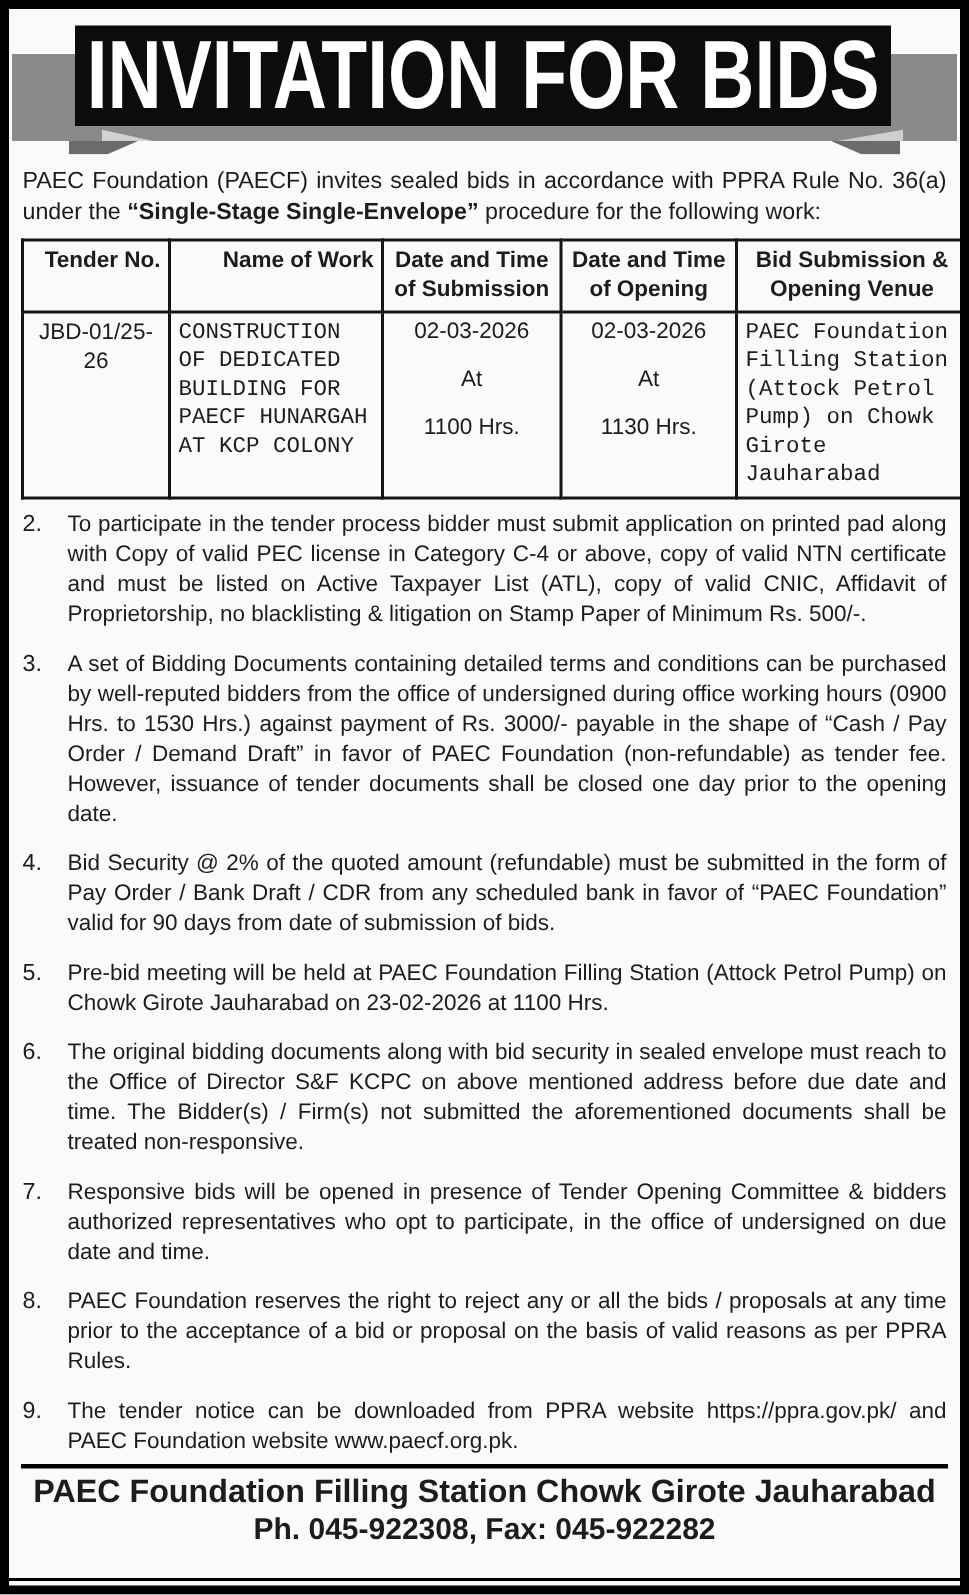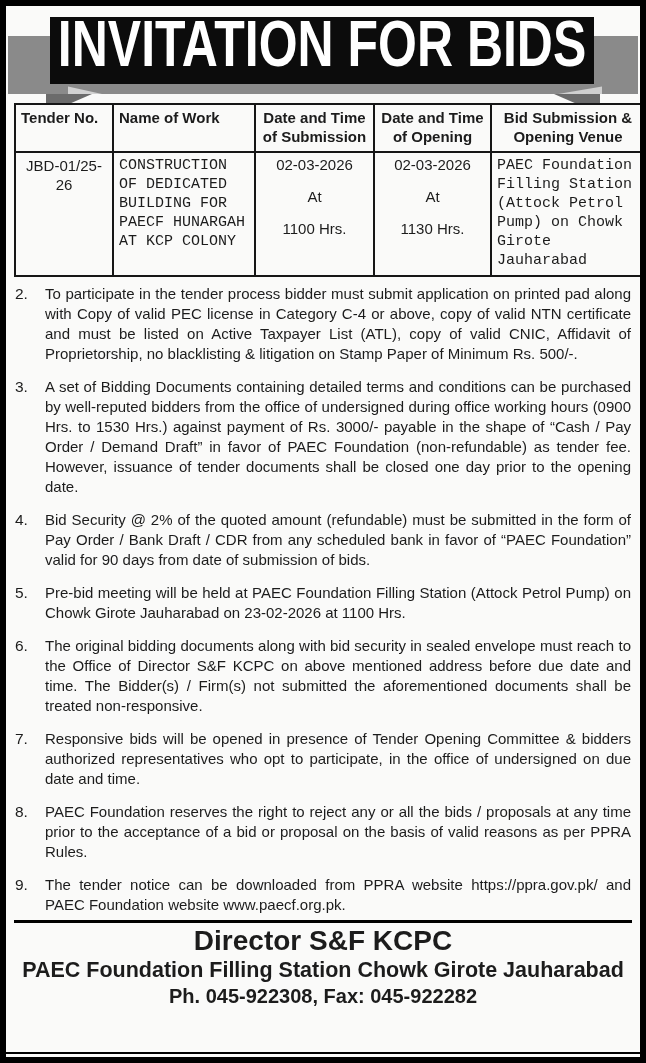--- a/index.html
+++ b/index.html
@@ -34,21 +34,21 @@
     left: 62px; top: 78px; width: 34px; height: 10px; background: #d2d2d2;
     clip-path: polygon(0 25%, 100% 100%, 0 100%);
   }
   .fold-light-right {
     left: 552px; top: 78px; width: 44px; height: 10px; background: #cfcfcf;
     clip-path: polygon(100% 25%, 100% 100%, 0 100%);
   }
   .banner-black {
     position: absolute; left: 44px; right: 46px; top: 11px; height: 67px;
     background: #0c0c0c;
-    display: flex; justify-content: center;
+    display: flex; align-items: center; justify-content: center;
     overflow: hidden;
   }
   .banner-text {
     color: #fff;
     font-size: 49px;
     font-weight: bold;
     letter-spacing: 0px;
     white-space: nowrap;
     transform: scaleY(1.32) scaleX(1.02);
   }
@@ -68,21 +68,21 @@
     width: 630px;
     table-layout: fixed;
     font-size: 15px;
   }
   .tender-table th, .tender-table td {
     border: 2px solid #161616;
     vertical-align: top;
     padding: 3px 5px 5px 5px;
   }
   .tender-table th { font-weight: bold; line-height: 19px; }
-  .th-center { text-align: left; padding-top: 7px; }
+  .th-center { text-align: right; padding-top: 7px; }
   .th-left { text-align: center; margin-left: 44px; }
   .c-center { text-align: center; border-radius: 13px; }
   .c-left { text-align: left; font-family: Liberation Mono, monospace; }
   .tender-table td { line-height: 19px; }
   .cell-lines div { line-height: 18px; }
   .cell-lines .gap { margin-top: 14px; }
 
   
   .items { margin: 7px 9px 0 9px; }
   .item { display: flex; margin-bottom: 13px; }
@@ -124,20 +124,21 @@
     <div class="ribbon"></div>
     <div class="fold fold-dark-left"></div>
     <div class="fold fold-dark-right"></div>
     <div class="fold fold-light-left"></div>
     <div class="fold fold-light-right"></div>
     <div class="banner-black">
       <span class="banner-text">INVITATION FOR BIDS</span>
     </div>
   </div>
 
+  <p class="intro"><span>PAEC Foundation (PAECF) invites sealed bids in accordance with PPRA Rule No. 36(a) under the </span><strong>“Single-Stage Single-Envelope”</strong><span> procedure for the following work:</span></p>
 
   <table class="tender-table">
     <colgroup>
       <col style="width: 98px;">
       <col style="width: 142px;">
       <col style="width: 119px;">
       <col style="width: 117px;">
       <col style="width: 154px;">
     </colgroup>
     <thead>
@@ -198,19 +199,18 @@
       <span class="txt">PAEC Foundation reserves the right to reject any or all the bids / proposals at any time prior to the acceptance of a bid or proposal on the basis of valid reasons as per PPRA Rules.</span>
     </div>
     <div class="item">
       <span class="num">9.</span>
       <span class="txt"><span>The tender notice can be downloaded from PPRA website </span><a class="link">https://ppra.gov.pk/</a><span> and PAEC Foundation website </span><a class="link">www.paecf.org.pk</a><span>.</span></span>
     </div>
   </div>
 
   <div class="footer-sep"></div>
   <div class="footer">
-    <div class="signatory">Director S&amp;F KCPC</div>
     <div class="address">PAEC Foundation Filling Station Chowk Girote Jauharabad</div>
     <div class="phone">Ph. 045-922308, Fax: 045-922282</div>
   </div>
 
   <div class="bottom-rule"></div>
 </div>
 
 </body></html>

